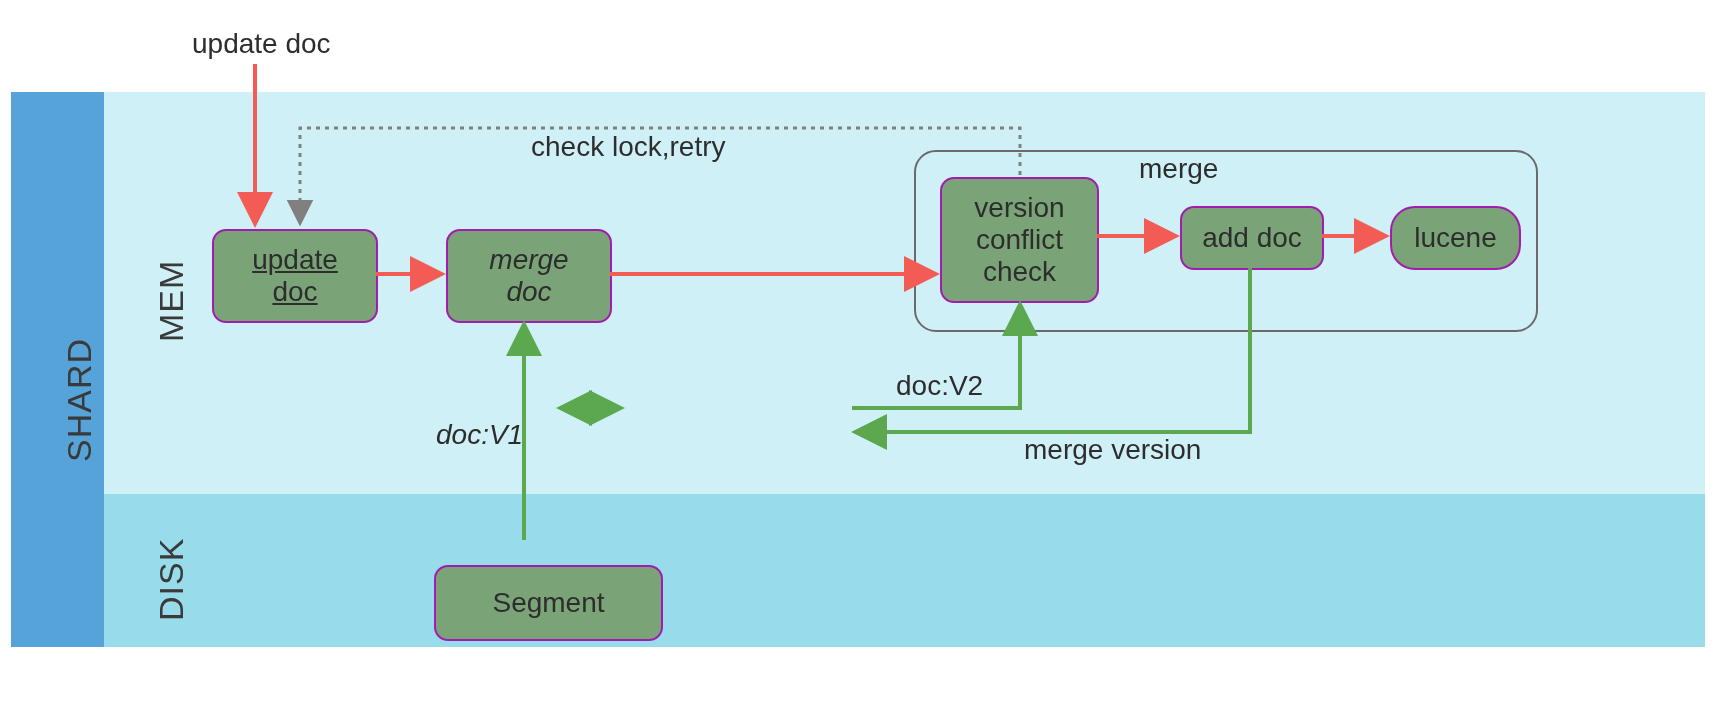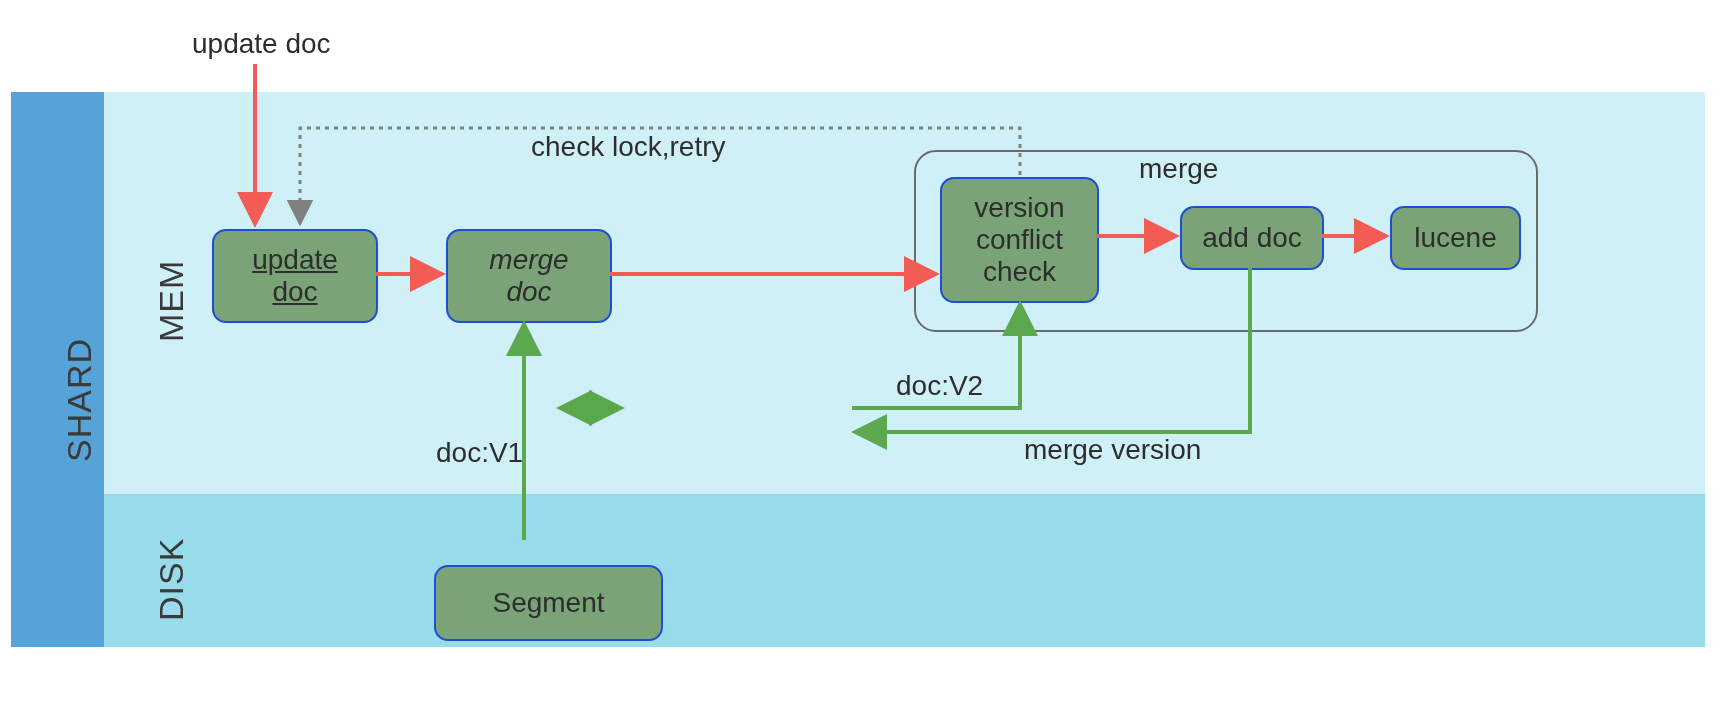--- a/index.html
+++ b/index.html
@@ -1,21 +1,21 @@
 <!DOCTYPE html>
 <html><head>
 <meta charset="utf-8">
 <style>
   html,body{margin:0;padding:0;width:1724px;height:704px;font-family:Helvetica,Arial,sans-serif;background:#fff;}
   .stage{position:relative;width:1724px;height:704px;}
   .shard-band{position:absolute;left:11px;top:92px;width:93px;height:555px;background:#56a3d9;}
   .mem-area{position:absolute;left:104px;top:92px;width:1601px;height:402px;background:#d0f0f7;}
   .disk-area{position:absolute;left:104px;top:494px;width:1601px;height:153px;background:#98dbeb;}
   .vlabel{position:absolute;transform:rotate(-90deg);transform-origin:left top;color:#3a3a3a;font-size:34px;letter-spacing:1px;}
-  .node{position:absolute;background:#7aa477;border:2px solid #1d4ed8;border-radius:14px;display:flex;align-items:center;justify-content:center;text-align:center;color:#2d2d2d;font-size:28px;line-height:1.15;}
+  .node{position:absolute;background:#7aa477;border:2px solid #a21caf;border-radius:14px;display:flex;align-items:center;justify-content:center;text-align:center;color:#2d2d2d;font-size:28px;line-height:1.15;}
   .lock-group{position:absolute;border:2px solid #6a6a6a;border-radius:22px;}
   .label{position:absolute;color:#2d2d2d;font-size:28px;}
   .watermark{position:absolute;right:14px;bottom:6px;font-size:40px;color:#fff;opacity:0.33;font-weight:500;letter-spacing:1px;}
   svg{position:absolute;left:0;top:0;pointer-events:none;}
 </style>
 </head>
 <body>
 <div class="stage">
 
 <div class="shard-band"></div>
@@ -30,26 +30,26 @@
 
 <div class="node" style="left:212px;top:229px;width:162px;height:90px;white-space:pre;text-decoration:underline;">update
 doc</div>
 <div class="node" style="left:446px;top:229px;width:162px;height:90px;white-space:pre;font-style:italic;">merge
 doc</div>
 <div class="node" style="left:434px;top:542px;width:225px;height:72px;margin-top:23px;">Segment</div>
 <div class="node" style="left:940px;top:177px;width:155px;height:122px;white-space:pre;">version
 conflict
 check</div>
 <div class="node" style="left:1180px;top:206px;width:140px;height:60px;">add doc</div>
-<div class="node" style="left:1390px;top:206px;width:127px;height:60px;">lucene</div>
+<div class="node" style="left:1390px;top:206px;width:127px;height:60px;border-radius:25px;">lucene</div>
 
 <div class="label" style="left:192px;top:28px;">update doc</div>
 <div class="label" style="left:531px;top:131px;">check lock,retry</div>
 <div class="label" style="left:1139px;top:153px;">merge</div>
-<div class="label" style="left:436px;top:437px;">doc:V1</div>
+<div class="label" style="left:436px;top:419px;font-style:italic;">doc:V1</div>
 <div class="label" style="left:896px;top:370px;">doc:V2</div>
 <div class="label" style="left:1024px;top:434px;">merge version</div>
 
 <div class="watermark">云栖社区 yq.aliyun.com</div>
 
 <svg width="1724" height="704">
   <defs>
     <marker id="arr-red" viewBox="0 0 12 12" refX="10" refY="6" markerWidth="9" markerHeight="9" orient="auto-start-reverse">
       <path d="M0,0 L12,6 L0,12 Z" fill="#f25c54"></path>
     </marker>

